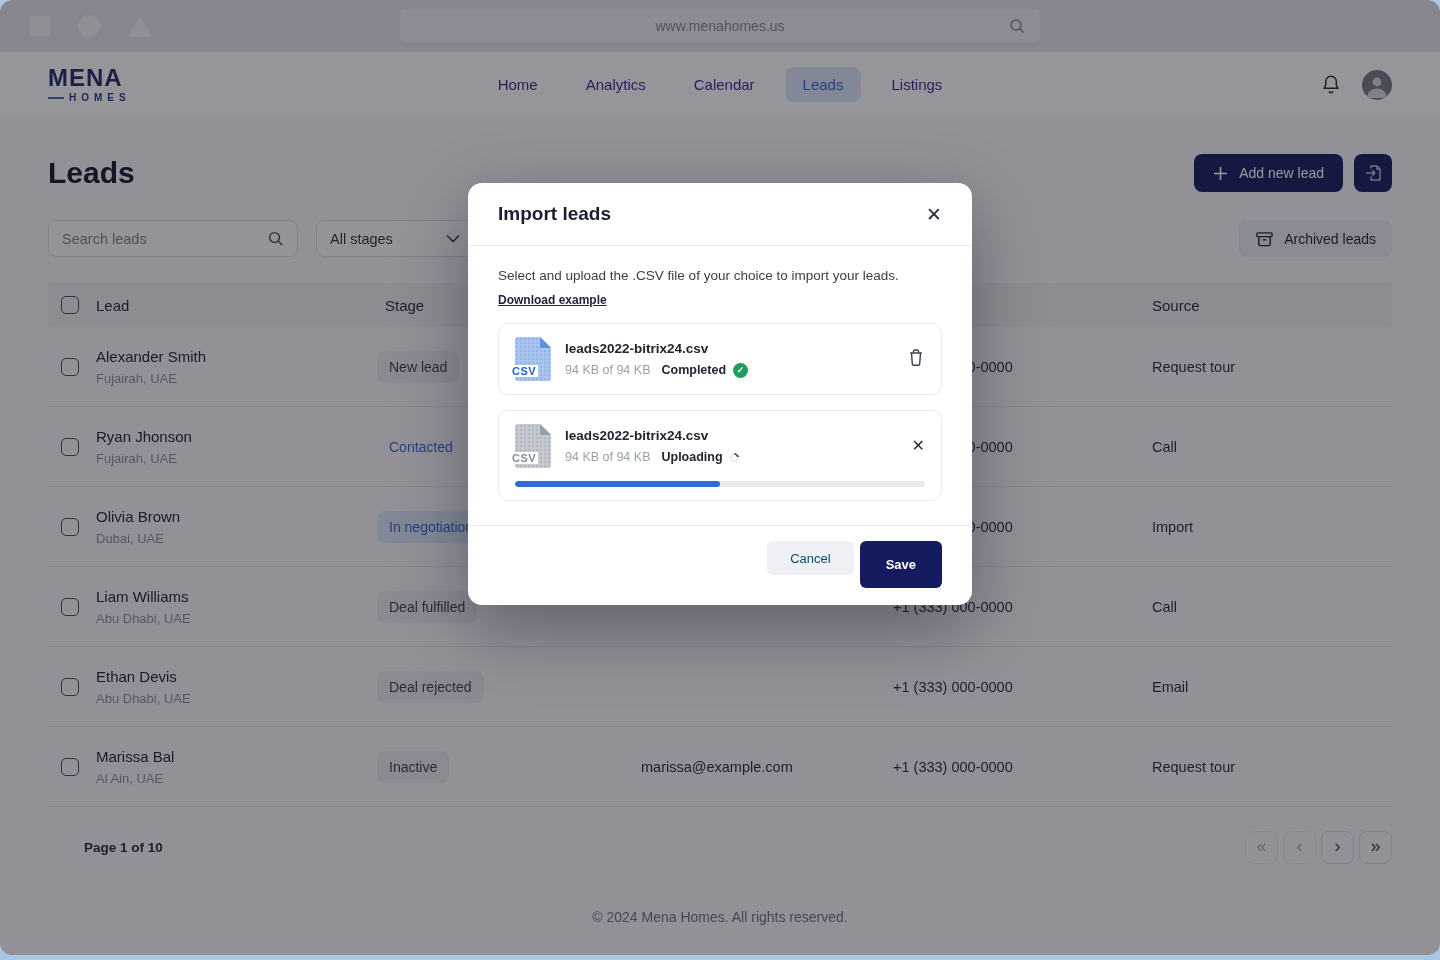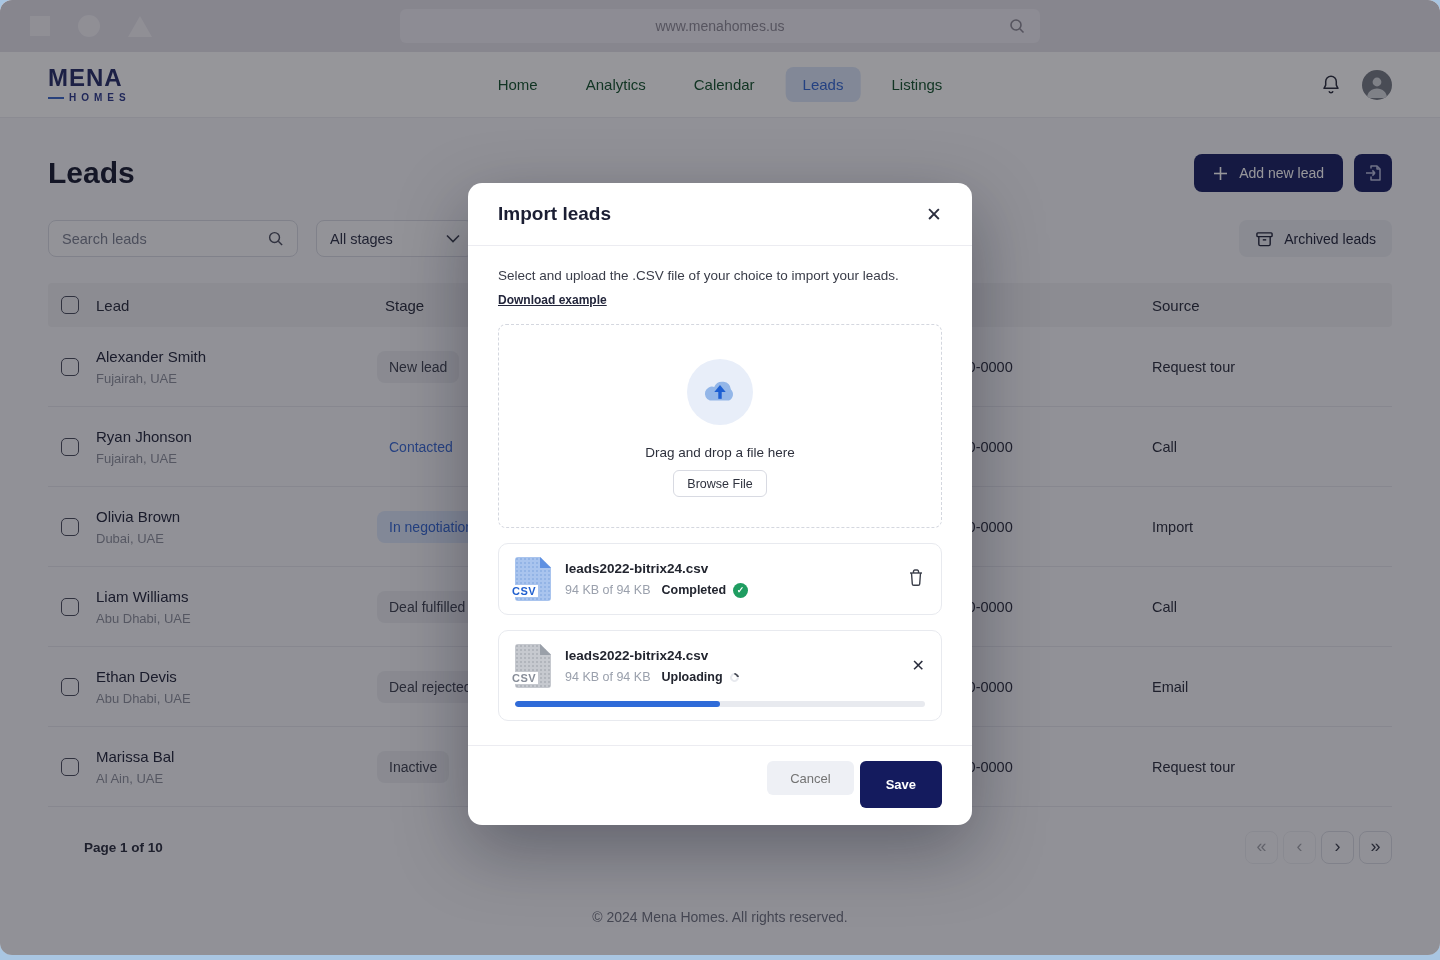--- a/index.html
+++ b/index.html
@@ -21,21 +21,21 @@
   .urlbar .mag { position:absolute; right:14px; top:8px; }
 
   
   .appheader { height:66px; background:#ffffff; display:flex; align-items:center; padding:0 48px; position:relative; border-bottom:1px solid #ebebf0; }
   .logo { line-height:1; }
   .logo .nm { font-size:24px; font-weight:800; color:#272e68; letter-spacing:1px; }
   .logo .sub { display:flex; align-items:center; gap:5px; margin-top:3px; }
   .logo .sub i { display:block; width:16px; height:2px; background:#3b68c9; }
   .logo .sub span { font-size:10px; font-weight:700; letter-spacing:5px; color:#2d3a8c; }
   .mainnav { position:absolute; left:50%; transform:translateX(-50%); display:flex; gap:14px; }
-  .nav-item { padding:9px 17px; font-size:15px; color:#14532d; border-radius:8px; cursor:pointer; white-space:nowrap; }
+  .nav-item { padding:9px 17px; font-size:15px; color:#4c1d95; border-radius:8px; cursor:pointer; white-space:nowrap; }
   .nav-item.active { background:#dbe6f9; color:#3568d4; font-weight:500; }
   .hdr-right { margin-left:auto; display:flex; align-items:center; gap:20px; }
   .avatar { width:30px; height:30px; border-radius:50%; background:#767b84; position:relative; overflow:hidden; }
   .avatar svg { position:absolute; left:3px; top:4px; }
 
   
   .main { padding:0 48px; }
   .titlerow { display:flex; align-items:center; margin-top:36px; }
   .page-title { font-size:30px; font-weight:700; color:#181b30; }
   .title-actions { margin-left:auto; display:flex; gap:11px; }
@@ -89,21 +89,21 @@
   .fc-name { font-size:13.5px; font-weight:600; color:#22252f; }
   .fc-meta { display:flex; align-items:center; gap:11px; margin-top:7px; }
   .fc-size { font-size:12.5px; color:#9aa0ac; }
   .fc-status { font-size:12.5px; font-weight:600; color:#22252f; display:flex; align-items:center; gap:7px; }
   .check { width:15px; height:15px; border-radius:50%; background:#1f9d61; color:#fff; font-size:9px; display:flex; align-items:center; justify-content:center; }
   .icon-btn { background:none; border:none; cursor:pointer; color:#2b2e3e; font-size:16px; line-height:1; }
   .mini-spinner { width:9px; height:9px; border-radius:50%; border:2px solid #e7e9ee; border-top-color:#4a4e59; transform:rotate(40deg); }
   .progress { margin-top:13px; height:6px; background:#e8eaef; border-radius:4px; overflow:hidden; }
   .progress-fill { height:100%; background:#2f6bd8; border-radius:4px; }
   .modal-ft { margin-top:24px; border-top:1px solid #ececf1; padding:15px 30px 17px; display:flex; justify-content:flex-end; gap:6px; }
-  .btn-cancel { height:34px; padding:0 23px; background:#eef0f5; border:none; border-radius:6px; color:#737373; font-size:13px; cursor:pointer; font-family:inherit; }
+  .btn-cancel { height:34px; padding:0 23px; background:#eef0f5; border:none; border-radius:6px; color:#0c4a6e; font-size:13px; cursor:pointer; font-family:inherit; }
   .btn-save { height:47px; padding:0 26px; background:#141b5e; border:none; border-radius:6px; color:#fff; font-size:13px; font-weight:600; cursor:pointer; font-family:inherit; }
 
   
   .csvicon { width:36px; height:44px; position:relative; flex:0 0 36px; }
   .csv-body { position:absolute; inset:0; background:#a9c4ee; border-radius:3px; clip-path:polygon(0 0, 70% 0, 100% 24%, 100% 100%, 0 100%);
     background-image:radial-gradient(#93b4e6 1px, transparent 1px); background-size:4px 4px; }
   .csv-fold { position:absolute; top:0; right:0; width:11px; height:11px; background:#5e90e2; clip-path:polygon(0 0, 0 100%, 100% 100%); }
   .csv-label { position:absolute; left:-5px; bottom:4px; background:#fff; color:#2160cf; font-size:11px; font-weight:800; padding:0 2px; letter-spacing:.5px; }
   .csvicon.gray .csv-body { background:#c6c9cf; background-image:radial-gradient(#b1b5bc 1px, transparent 1px); background-size:4px 4px; }
   .csvicon.gray .csv-fold { background:#9aa0a9; }
@@ -311,31 +311,20 @@
 
 <div class="modal">
   <div class="modal-hd">
     <div class="modal-title">Import leads</div>
     <button class="modal-close">✕</button>
   </div>
   <div class="modal-bd">
     <div class="modal-desc">Select and upload the .CSV file of your choice to import your leads.</div>
     <a class="dl-link">Download example</a>
 
-    <div class="dropzone">
-      <div class="dz-circle">
-        <svg width="38" height="30" viewBox="0 0 40 30">
-          <path d="M31.5 12.4a9.2 9.2 0 0 0-17.6-2.7A7.3 7.3 0 0 0 9.3 24h20.2a7.1 7.1 0 0 0 2-11.6z" fill="#93b6e8"></path>
-          <polygon points="20,7.5 26,15 14,15" fill="#1d5fd2"></polygon>
-          <rect x="18.2" y="14" width="3.6" height="8.2" fill="#1d5fd2"></rect>
-        </svg>
-      </div>
-      <div class="dz-hint">Drag and drop a file here</div>
-      <button class="btn-browse">Browse File</button>
-    </div>
 
     
     <div class="file-card">
       <div class="fc-row">
         <div class="csvicon">
           <div class="csv-body"></div>
             <div class="csv-fold"></div>
           <span class="csv-label">CSV</span>
         </div>
         <div class="fc-info">

